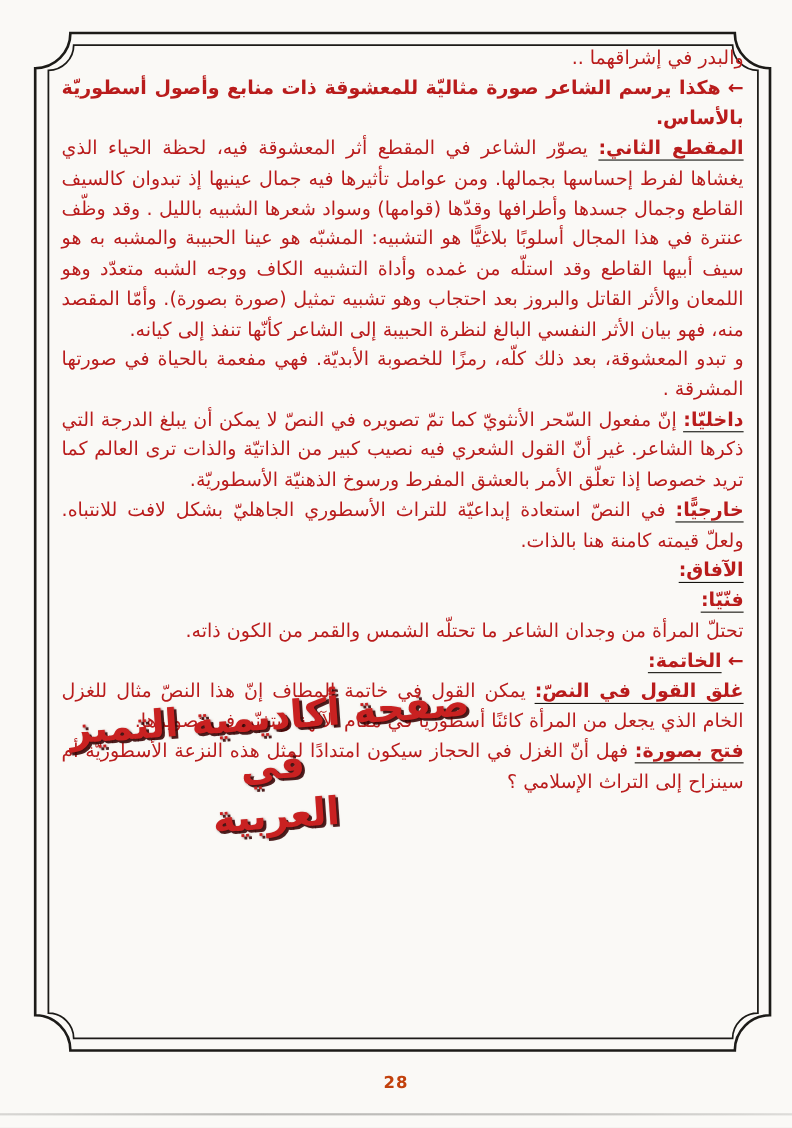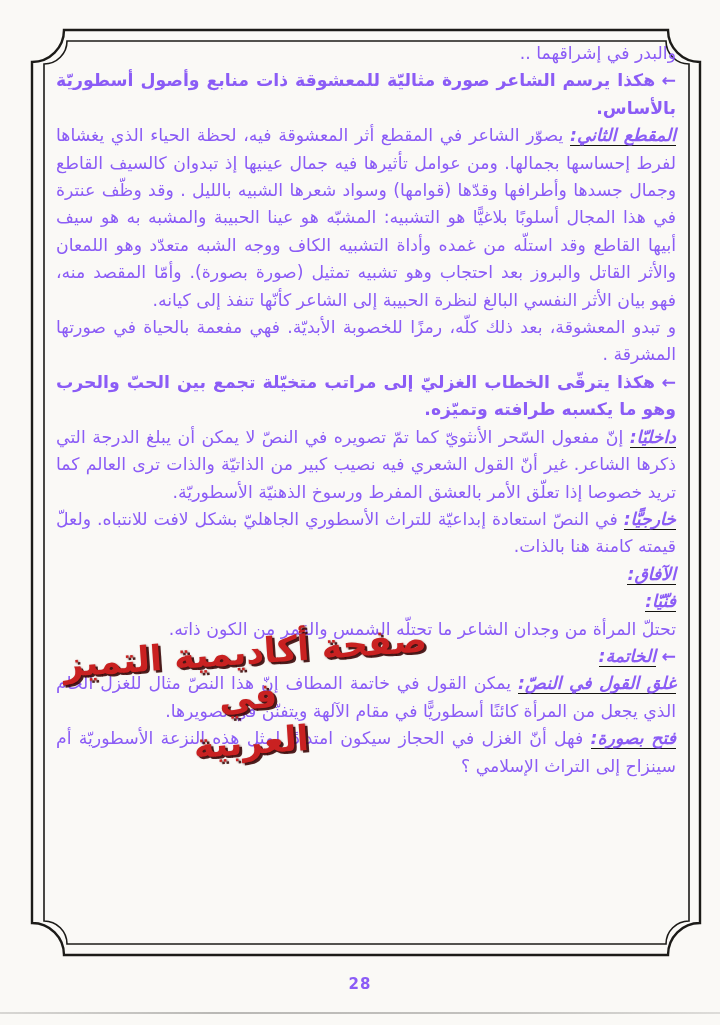--- a/index.html
+++ b/index.html
@@ -19,31 +19,30 @@
     position:absolute;top:0;left:0;
     width:720px;height:1025px;
     pointer-events:none;
   }
   .content{
     position:absolute;
     top:40px;left:56px;
     width:620px;
     direction:rtl;
     text-align:justify;
-    color:#8b5cf6;
+    color:#b91c1c;
     font-size:17.3px;
     line-height:1.585;
     font-weight:500;
   }
   .content p{margin:0;}
   .head{
     font-weight:bold;
     border-bottom:1.7px solid #15140f;
     padding-bottom:0px;
-    font-style:italic;
   }
   .bold{font-weight:bold;}
   .arrow{font-weight:bold;letter-spacing:-1px;}
   .standalone-heading{margin:0;}
   .watermark{
     position:absolute;
     top:630px;left:52px;
     width:392px;
     text-align:center;
     direction:rtl;
@@ -54,21 +53,21 @@
     color:#c92121;
     text-shadow:2.5px 2.5px 0 rgba(56,4,4,0.88), 1px 1px 2px rgba(56,4,4,0.6);
     pointer-events:none;
   }
   .page-number{
     position:absolute;
     top:975px;left:0;right:0;
     text-align:center;
     font-size:15px;
     font-weight:bold;
-    color:#8b5cf6;
+    color:#c2410c;
     letter-spacing:1px;
   }
   .scan-edge{
     position:absolute;
     left:0;right:0;top:1012px;
     height:2px;
     background:linear-gradient(to right,#cfcecb,#a9a8a5 30%,#b5b4b1 70%,#d6d5d2);
     opacity:.8;
   }
 </style>
@@ -95,24 +94,20 @@
 
     <p>
       <span class="head">المقطع الثاني:</span>
       <span>يصوّر الشاعر في المقطع أثر المعشوقة فيه، لحظة الحياء الذي يغشاها لفرط إحساسها بجمالها. ومن عوامل تأثيرها فيه جمال عينيها إذ تبدوان كالسيف القاطع وجمال جسدها وأطرافها وقدّها (قوامها) وسواد شعرها الشبيه بالليل . وقد وظّف عنترة في هذا المجال أسلوبًا بلاغيًّا هو التشبيه: المشبّه هو عينا الحبيبة والمشبه به هو سيف أبيها القاطع وقد استلّه من غمده وأداة التشبيه الكاف ووجه الشبه متعدّد وهو اللمعان والأثر القاتل والبروز بعد احتجاب وهو تشبيه تمثيل (صورة بصورة). وأمّا المقصد منه، فهو بيان الأثر النفسي البالغ لنظرة الحبيبة إلى الشاعر كأنّها تنفذ إلى كيانه.</span>
     </p>
 
     <p>
       <span>و تبدو المعشوقة، بعد ذلك كلّه، رمزًا للخصوبة الأبديّة. فهي مفعمة بالحياة في صورتها المشرقة .</span>
     </p>
 
-    <p>
-      <span class="arrow">←</span>
-      <span class="bold">هكذا يترقّى الخطاب الغزليّ إلى مراتب متخيّلة تجمع بين الحبّ والحرب وهو ما يكسبه طرافته وتميّزه.</span>
-    </p>
 
 
     <p>
       <span class="head">داخليّا:</span>
       <span>إنّ مفعول السّحر الأنثويّ كما تمّ تصويره في النصّ لا يمكن أن يبلغ الدرجة التي ذكرها الشاعر. غير أنّ القول الشعري فيه نصيب كبير من الذاتيّة والذات ترى العالم كما تريد خصوصا إذا تعلّق الأمر بالعشق المفرط ورسوخ الذهنيّة الأسطوريّة.</span>
     </p>
 
     <p>
       <span class="head">خارجيًّا:</span>
       <span>في النصّ استعادة إبداعيّة للتراث الأسطوري الجاهليّ بشكل لافت للانتباه. ولعلّ قيمته كامنة هنا بالذات.</span>

